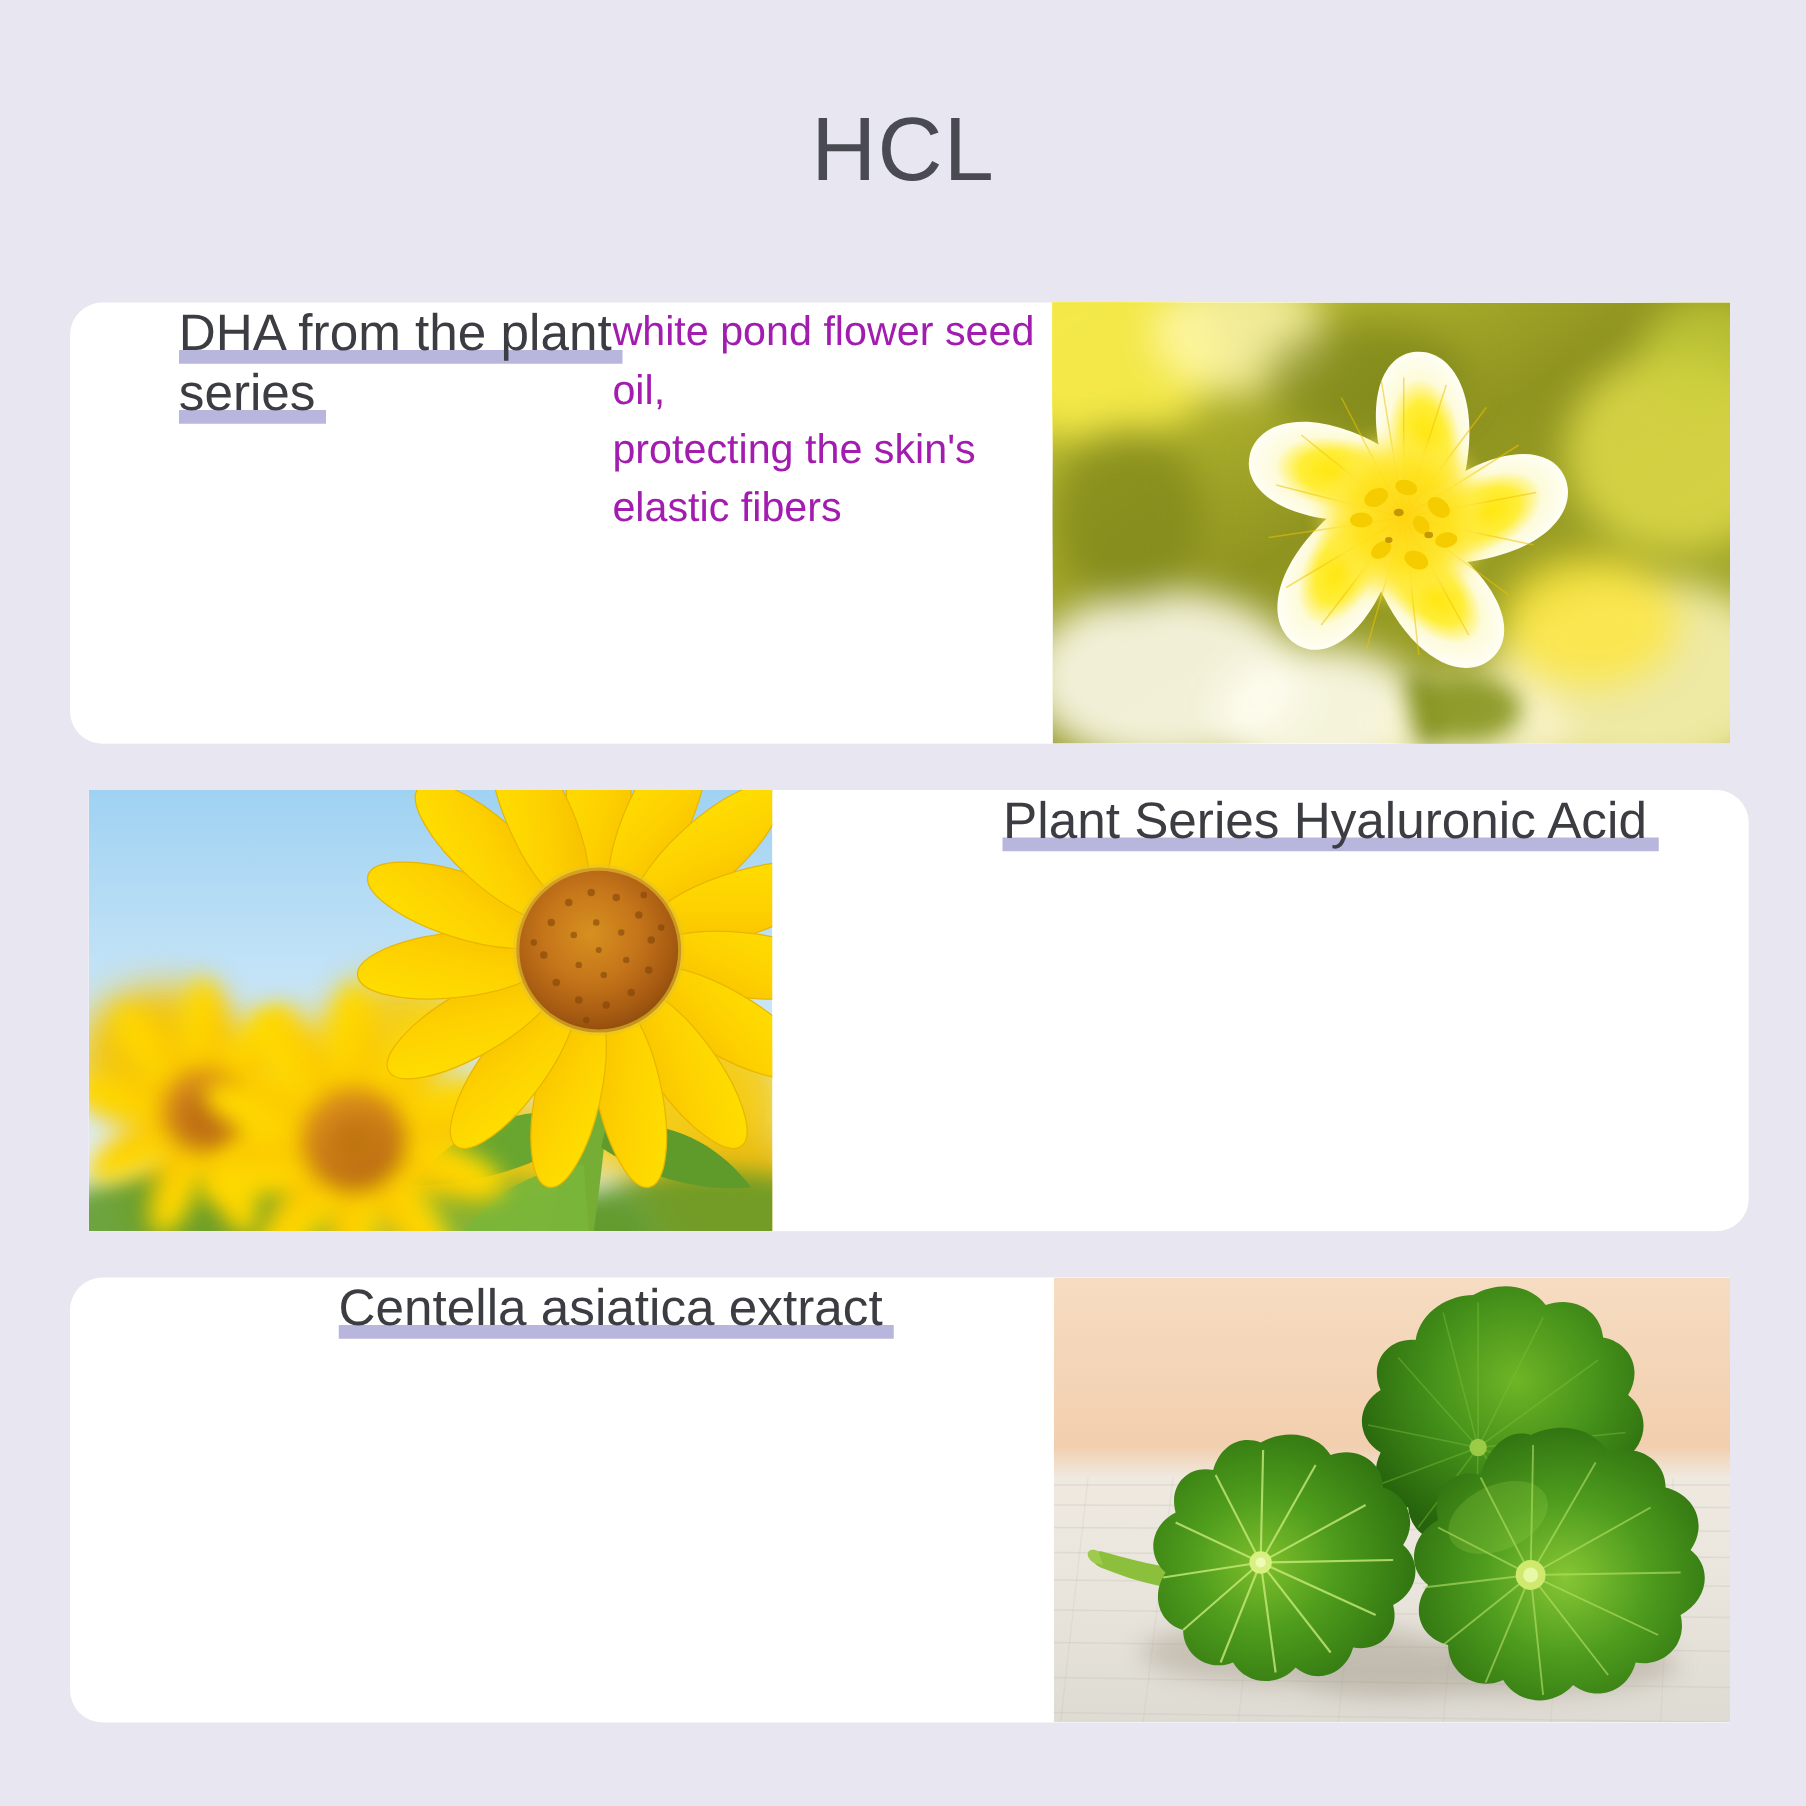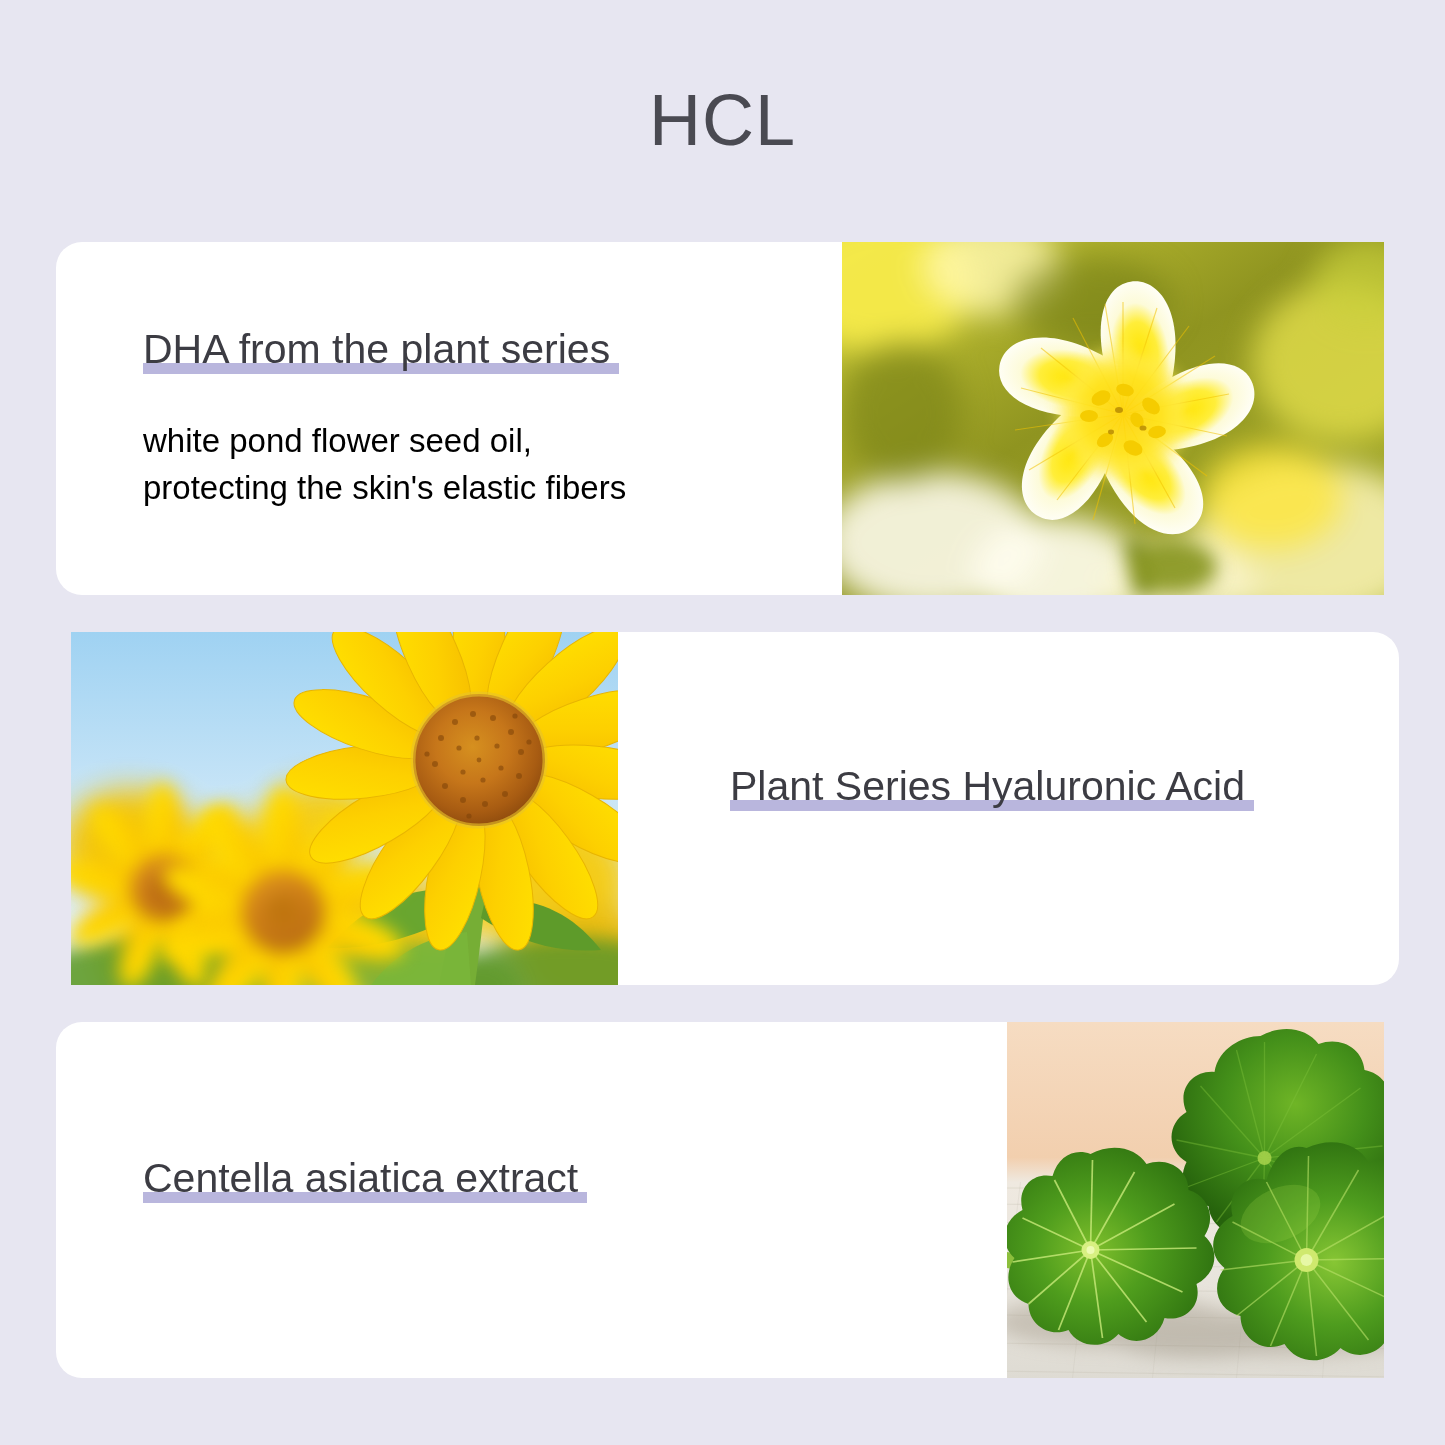--- a/index.html
+++ b/index.html
@@ -54,27 +54,27 @@
   }
   #card-3 {
     left: 56px;  top: 1022px;
     width: 1328px; height: 356px;
     border-radius: 26px 0 0 26px;
   }
 
   .card-text {
     flex: 0 0 auto;
     display: flex;
-    flex-direction: column;
+    flex-direction: row;
     justify-content: center;
   }
 
   #card-1 .card-text { width: 786px; padding: 0 0 0 87px; }
   #card-2 .card-text { width: 781px; padding: 0 0 0 112px; order: 2; }
-  #card-3 .card-text { width: 951px; padding: 0 0 0 87px; }
+  #card-3 .card-text { width: 787px; padding: 0 0 0 87px; }
 
   .card-media {
     flex: 1 1 auto;
     position: relative;
     overflow: hidden;
   }
   #card-2 .card-media { order: 1; flex: 0 0 547px; }
 
   .card-media svg { display: block; width: 100%; height: 100%; }
 
@@ -91,21 +91,21 @@
     box-decoration-break: clone;
     -webkit-box-decoration-break: clone;
     padding-bottom: 4px;
     padding-right: 9px;
   }
   .heading-wrap { margin-bottom: 44px; }
 
   .card-body {
     font-size: 33px;
     font-weight: 400;
-    color: #000000;
+    color: #a21caf;
     line-height: 1.42;
     white-space: pre-line;
   }
 
   
   .soft { filter: blur(9px); }
   .soft2 { filter: blur(15px); }
 </style>
 </head>
 <body>

